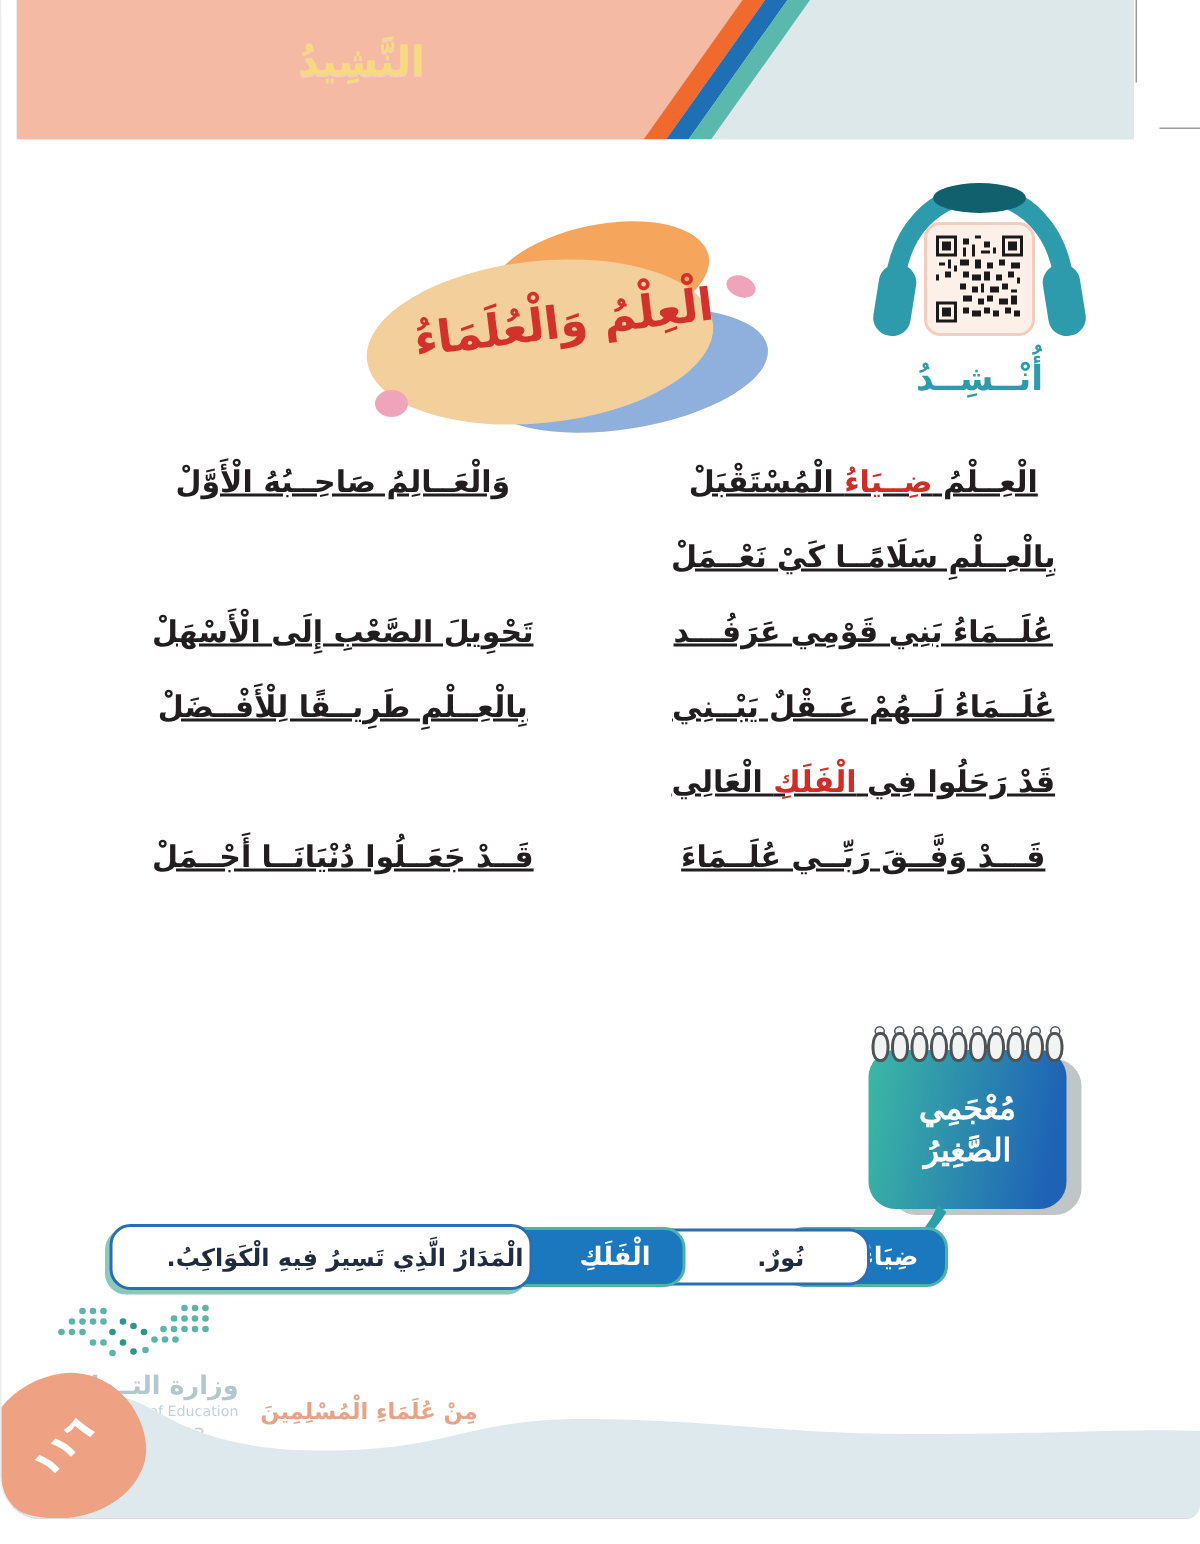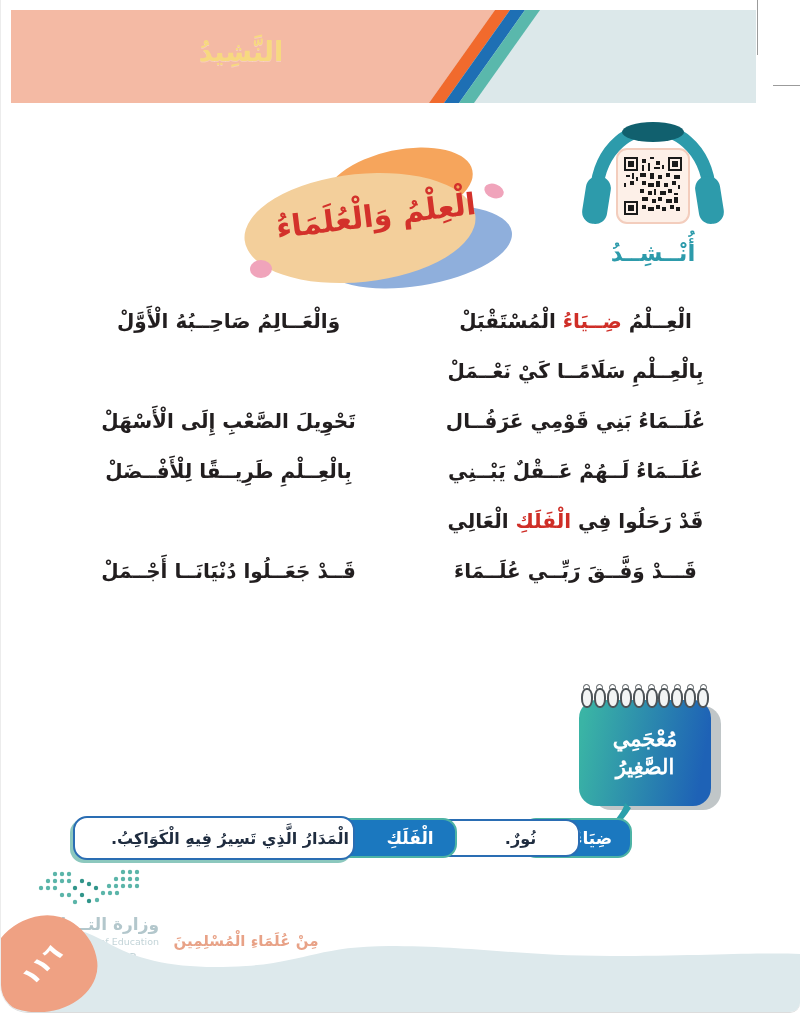--- a/index.html
+++ b/index.html
@@ -1,21 +1,21 @@
 <!DOCTYPE html>
 <html lang="ar" dir="rtl"><head>
 <meta charset="utf-8">
 <style>
   html,body{margin:0;padding:0;background:#ffffff;}
   body{width:800px;height:1029px;position:relative;font-family:"DejaVu Sans",sans-serif;overflow:hidden;}
   .page{position:absolute;inset:0;height:1012px;background:#fff;overflow:hidden;
         border-left:1px solid #ececec;border-bottom:1px solid #dcdcdc;border-radius:0 0 10px 28px;}
 
   
-  .band{position:absolute;top:10px;left:10px;width:745px;height:93px;background:#dce8ea;}
+  .band{position:absolute;top:0;left:10px;width:745px;height:93px;background:#dce8ea;}
   .band .salmon{position:absolute;inset:0;background:#f4baa4;
      clip-path:polygon(0 0,484px 0,418px 100%,0 100%);}
   .band .s-orange{position:absolute;inset:0;background:#f16a2d;
      clip-path:polygon(484px 0,499px 0,433px 100%,418px 100%);}
   .band .s-blue{position:absolute;inset:0;background:#1e6fb4;
      clip-path:polygon(499px 0,514px 0,448px 100%,433px 100%);}
   .band .s-teal{position:absolute;inset:0;background:#5ab8ac;
      clip-path:polygon(514px 0,529px 0,463px 100%,448px 100%);}
   .band-title{position:absolute;top:26px;left:60px;width:340px;text-align:center;
      color:#f7d97f;font-size:27px;font-weight:bold;text-shadow:0 1px 0 rgba(255,255,255,.25);}
@@ -35,21 +35,21 @@
   .blob-blue{left:82px;top:60px;width:195px;height:78px;background:#8fafdc;transform:rotate(-9deg);}
   .blob-peach{left:8px;top:26px;width:232px;height:108px;background:#f3cf9b;transform:rotate(-6deg);}
   .dot-pink1{left:14px;top:112px;width:22px;height:18px;background:#f0a4bb;}
   .dot-pink2{left:248px;top:36px;width:20px;height:14px;background:#f0a4bb;transform:rotate(20deg);}
   .lesson-title{position:absolute;left:0;top:50px;width:100%;text-align:center;
      transform:rotate(-7deg);color:#d3312b;font-size:30px;font-weight:bold;}
 
   
   .poem{position:absolute;top:296px;left:72px;width:658px;}
   .poem-row{display:grid;grid-template-columns:1fr 1fr;column-gap:36px;height:50px;align-items:center;direction:rtl;}
-  .hemistich{text-align:center;font-size:20px;font-weight:bold;color:#221e1f;white-space:nowrap;direction:rtl;}
+  .hemistich{text-align:center;font-size:20px;font-weight:bold;color:#221e1f;white-space:nowrap;direction:rtl;text-decoration:underline;}
   .poem-red{color:#cf2e27;}
 
   
   .gl-shadow{position:absolute;left:592px;top:706px;width:128px;height:104px;background:#c0c6c8;border-radius:18px;}
   .gl-bubble{position:absolute;left:578px;top:700px;width:132px;height:106px;border-radius:18px;
      background:linear-gradient(100deg,#3ab4a5 5%,#1e62b6 90%);
      display:flex;flex-direction:column;justify-content:center;align-items:center;gap:2px;}
   .gl-bubble .l1,.gl-bubble .l2{color:#fff;font-weight:bold;font-size:21px;line-height:1.25;font-family:Liberation Serif, serif;}
   .gl-tail{position:absolute;left:588px;top:803px;width:42px;height:40px;}
   .coils{position:absolute;left:580px;top:688px;width:128px;display:flex;justify-content:space-between;z-index:3;}
@@ -136,21 +136,21 @@
 
   <div class="poem">
     <div class="poem-row">
       <div class="hemistich"><span>الْعِــلْمُ </span><span class="poem-red">ضِــيَاءُ</span><span> الْمُسْتَقْبَلْ</span></div>
       <div class="hemistich"><span>وَالْعَــالِمُ صَاحِــبُهُ الْأَوَّلْ</span><span class="poem-red"></span><span></span></div>
     </div>
     <div class="poem-row">
       <div class="hemistich"><span>بِالْعِــلْمِ سَلَامًــا كَيْ نَعْــمَلْ</span><span class="poem-red"></span><span></span></div>
     </div>
     <div class="poem-row">
-      <div class="hemistich"><span>عُلَــمَاءُ بَنِي قَوْمِي عَرَفُــال</span><span class="poem-red"></span><span></span></div>
+      <div class="hemistich"><span>عُلَــمَاءُ بَنِي قَوْمِي عَرَفُـــد</span><span class="poem-red"></span><span></span></div>
       <div class="hemistich"><span>تَحْوِيلَ الصَّعْبِ إِلَى الْأَسْهَلْ</span><span class="poem-red"></span><span></span></div>
     </div>
     <div class="poem-row">
       <div class="hemistich"><span>عُلَــمَاءُ لَــهُمْ عَــقْلٌ يَبْــنِي</span><span class="poem-red"></span><span></span></div>
       <div class="hemistich"><span>بِالْعِــلْمِ طَرِيــقًا لِلْأَفْــضَلْ</span><span class="poem-red"></span><span></span></div>
     </div>
     <div class="poem-row">
       <div class="hemistich"><span>قَدْ رَحَلُوا فِي </span><span class="poem-red">الْفَلَكِ</span><span> الْعَالِي</span></div>
     </div>
     <div class="poem-row">

